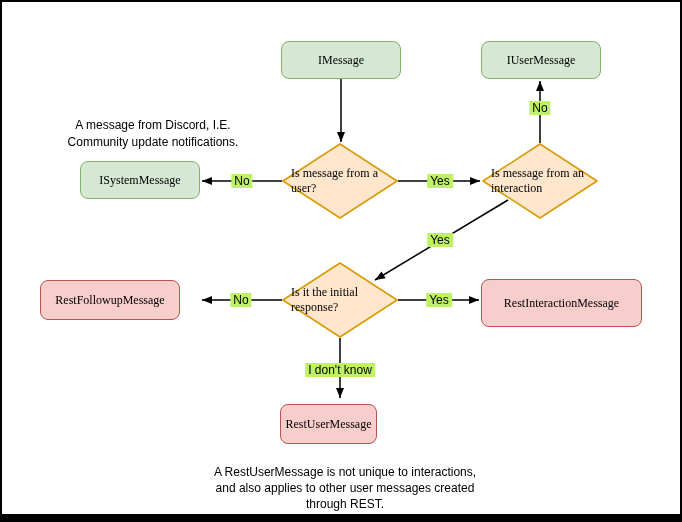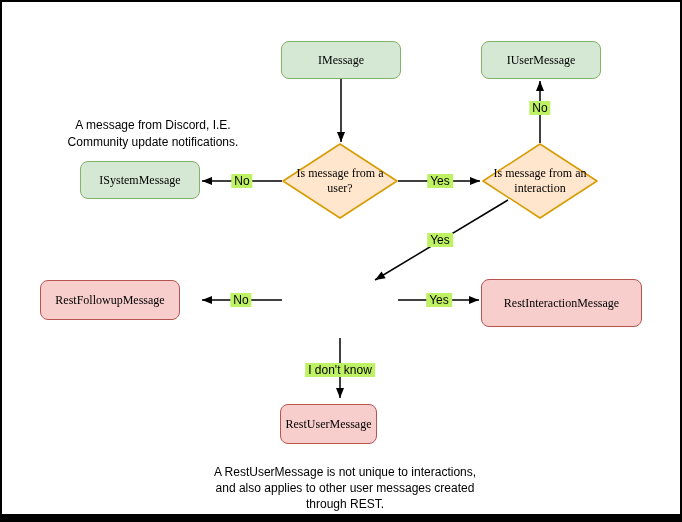--- a/index.html
+++ b/index.html
@@ -60,21 +60,20 @@
     position: absolute;
     left: 0; top: 0;
     width: 100%; height: 100%;
     overflow: visible;
   }
   .node.diamond .node-label {
     position: absolute;
     left: 50%; top: 50%;
     transform: translate(-50%, -50%);
     width: 98px;
-    text-align: center;
     line-height: 15px;
   }
 
   .edge-label {
     position: absolute;
     transform: translate(-50%, -50%);
     z-index: 3;
     background: #bef264;
     font-size: 12px;
     color: #000;
@@ -133,20 +132,26 @@
     <span class="node-label">Is message from a user?</span>
   </div>
 
   <div class="node diamond" style="left:482px;top:143px;width:116px;height:76px">
     <svg viewBox="0 0 116 76" preserveAspectRatio="none">
       <polygon points="58,1 115,38 58,75 1,38" style="fill:var(--orange-fill,#ffe6cc);stroke:var(--orange-stroke,#d79b00);stroke-width:1.5;stroke-linejoin:round"></polygon>
     </svg>
     <span class="node-label">Is message from an interaction</span>
   </div>
 
+  <div class="node diamond" style="left:282px;top:262px;width:116px;height:76px">
+    <svg viewBox="0 0 116 76" preserveAspectRatio="none">
+      <polygon points="58,1 115,38 58,75 1,38" style="fill:var(--orange-fill,#ffe6cc);stroke:var(--orange-stroke,#d79b00);stroke-width:1.5;stroke-linejoin:round"></polygon>
+    </svg>
+    <span class="node-label">Is it the initial response?</span>
+  </div>
 
   <div class="node rect red" style="left:40px;top:280px;width:140px;height:40px">
     <span class="node-label">RestFollowupMessage</span>
   </div>
 
   <div class="node rect red" style="left:481px;top:279px;width:161px;height:48px">
     <span class="node-label">RestInteractionMessage</span>
   </div>
 
   <div class="node rect red" style="left:280px;top:404px;width:97px;height:40px">

